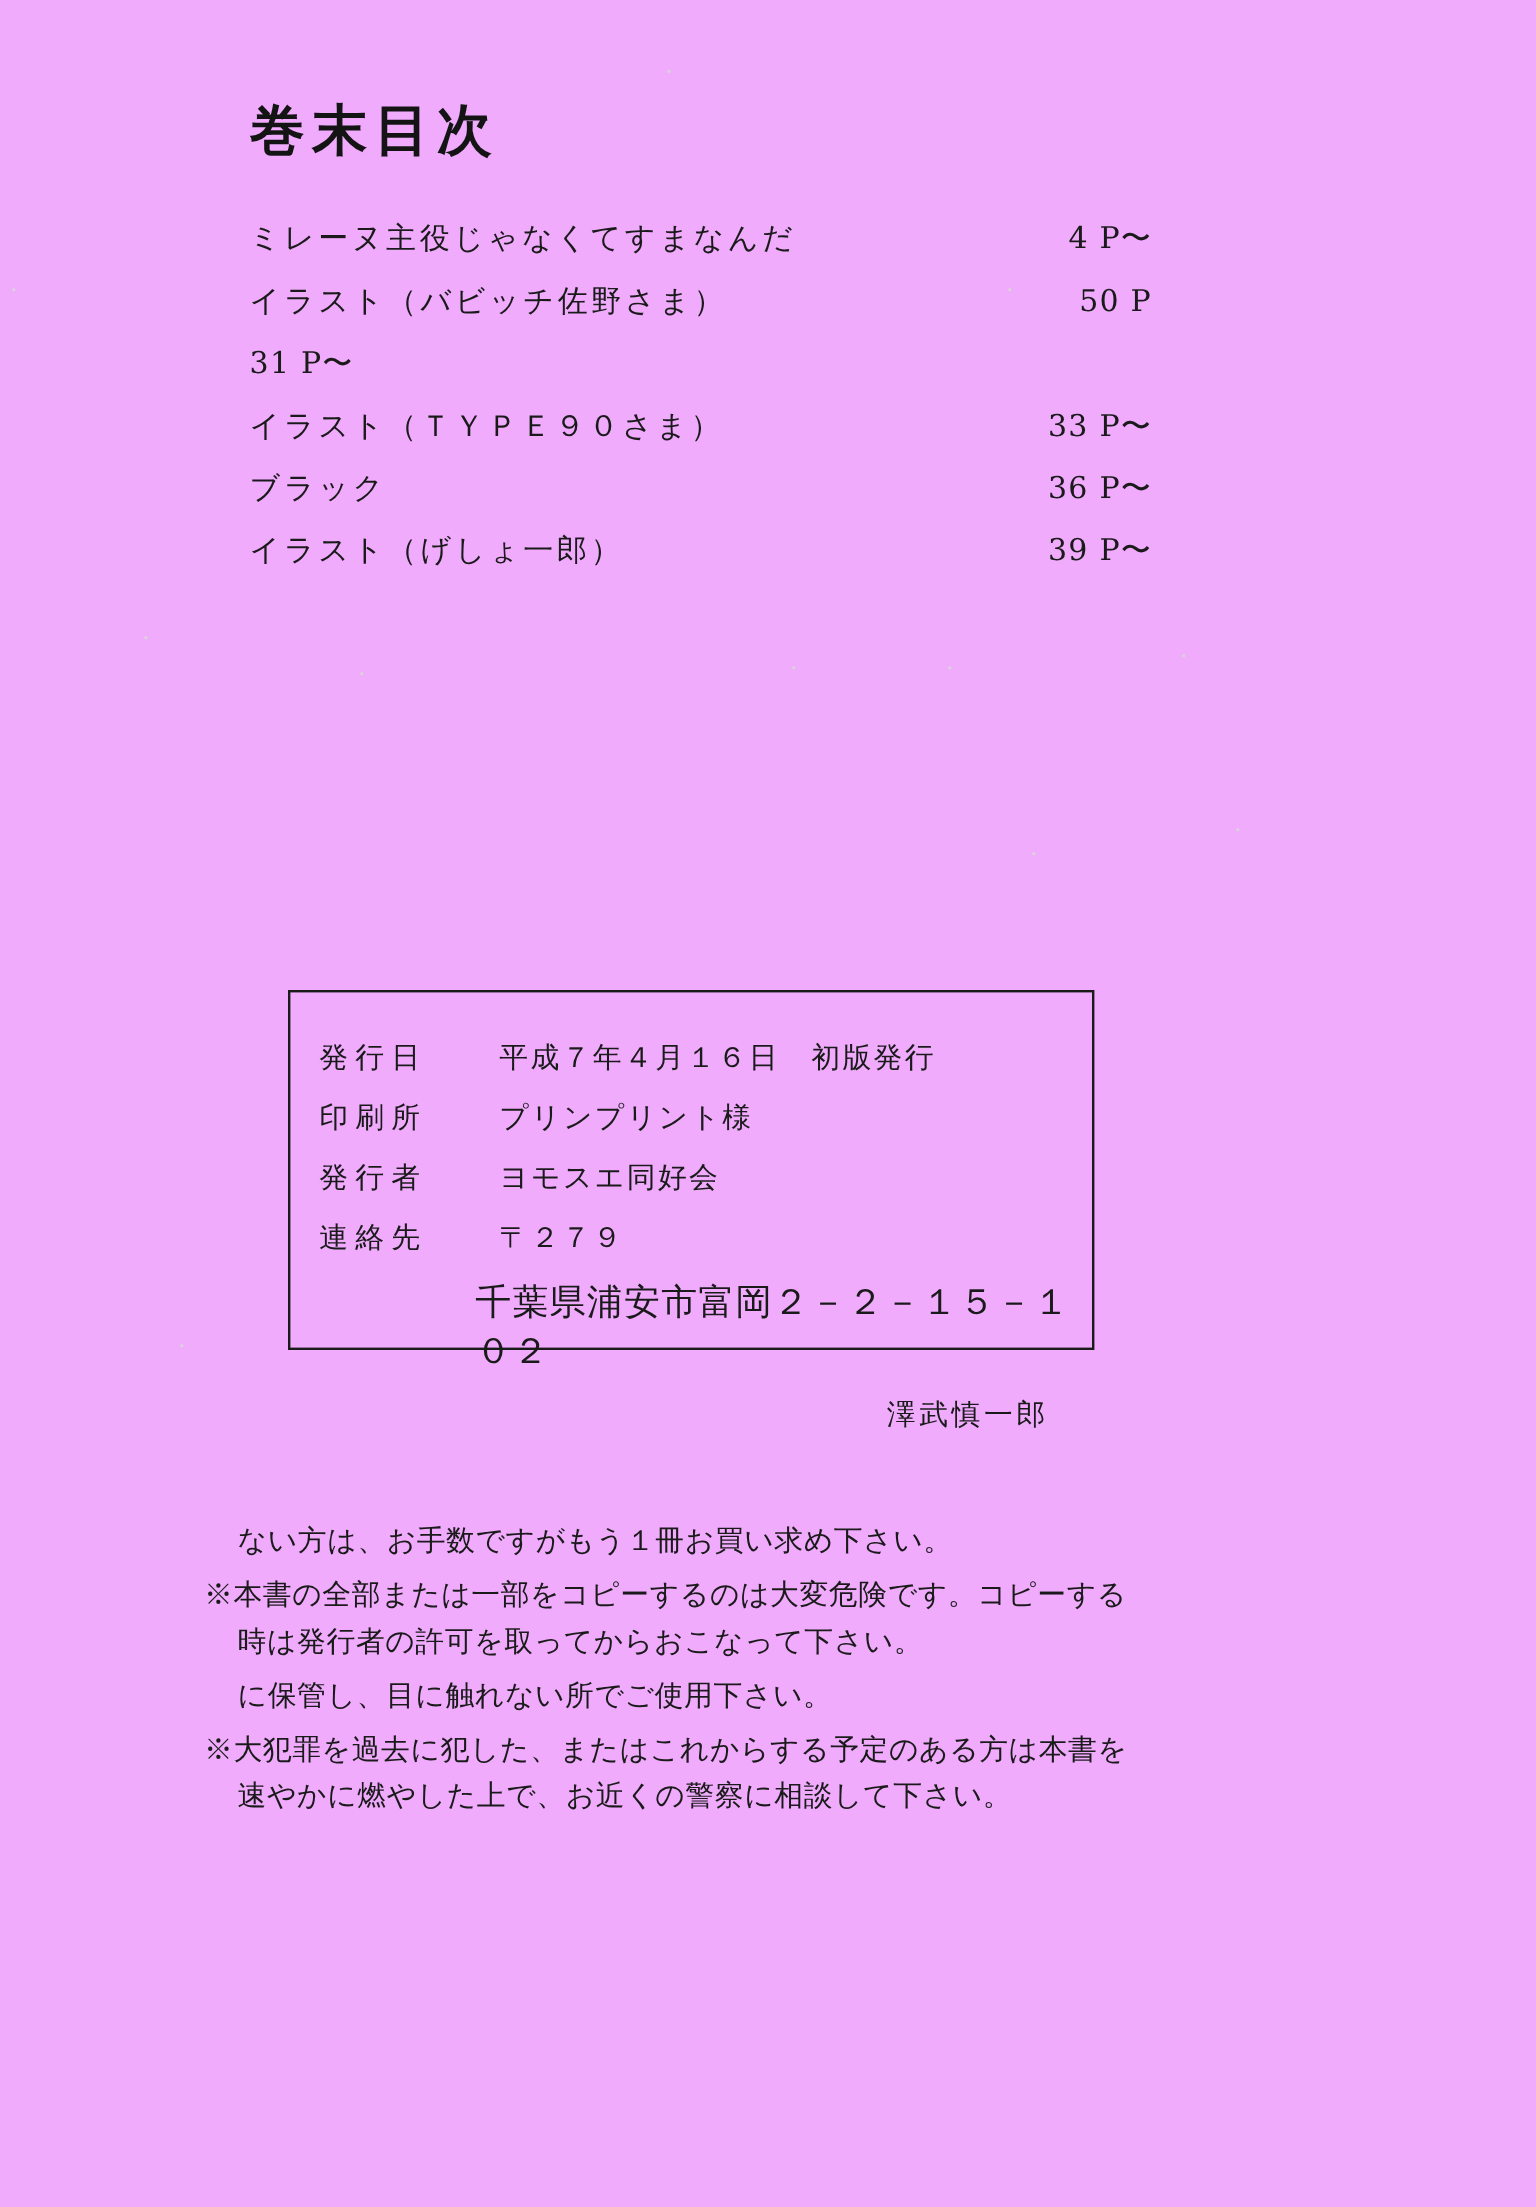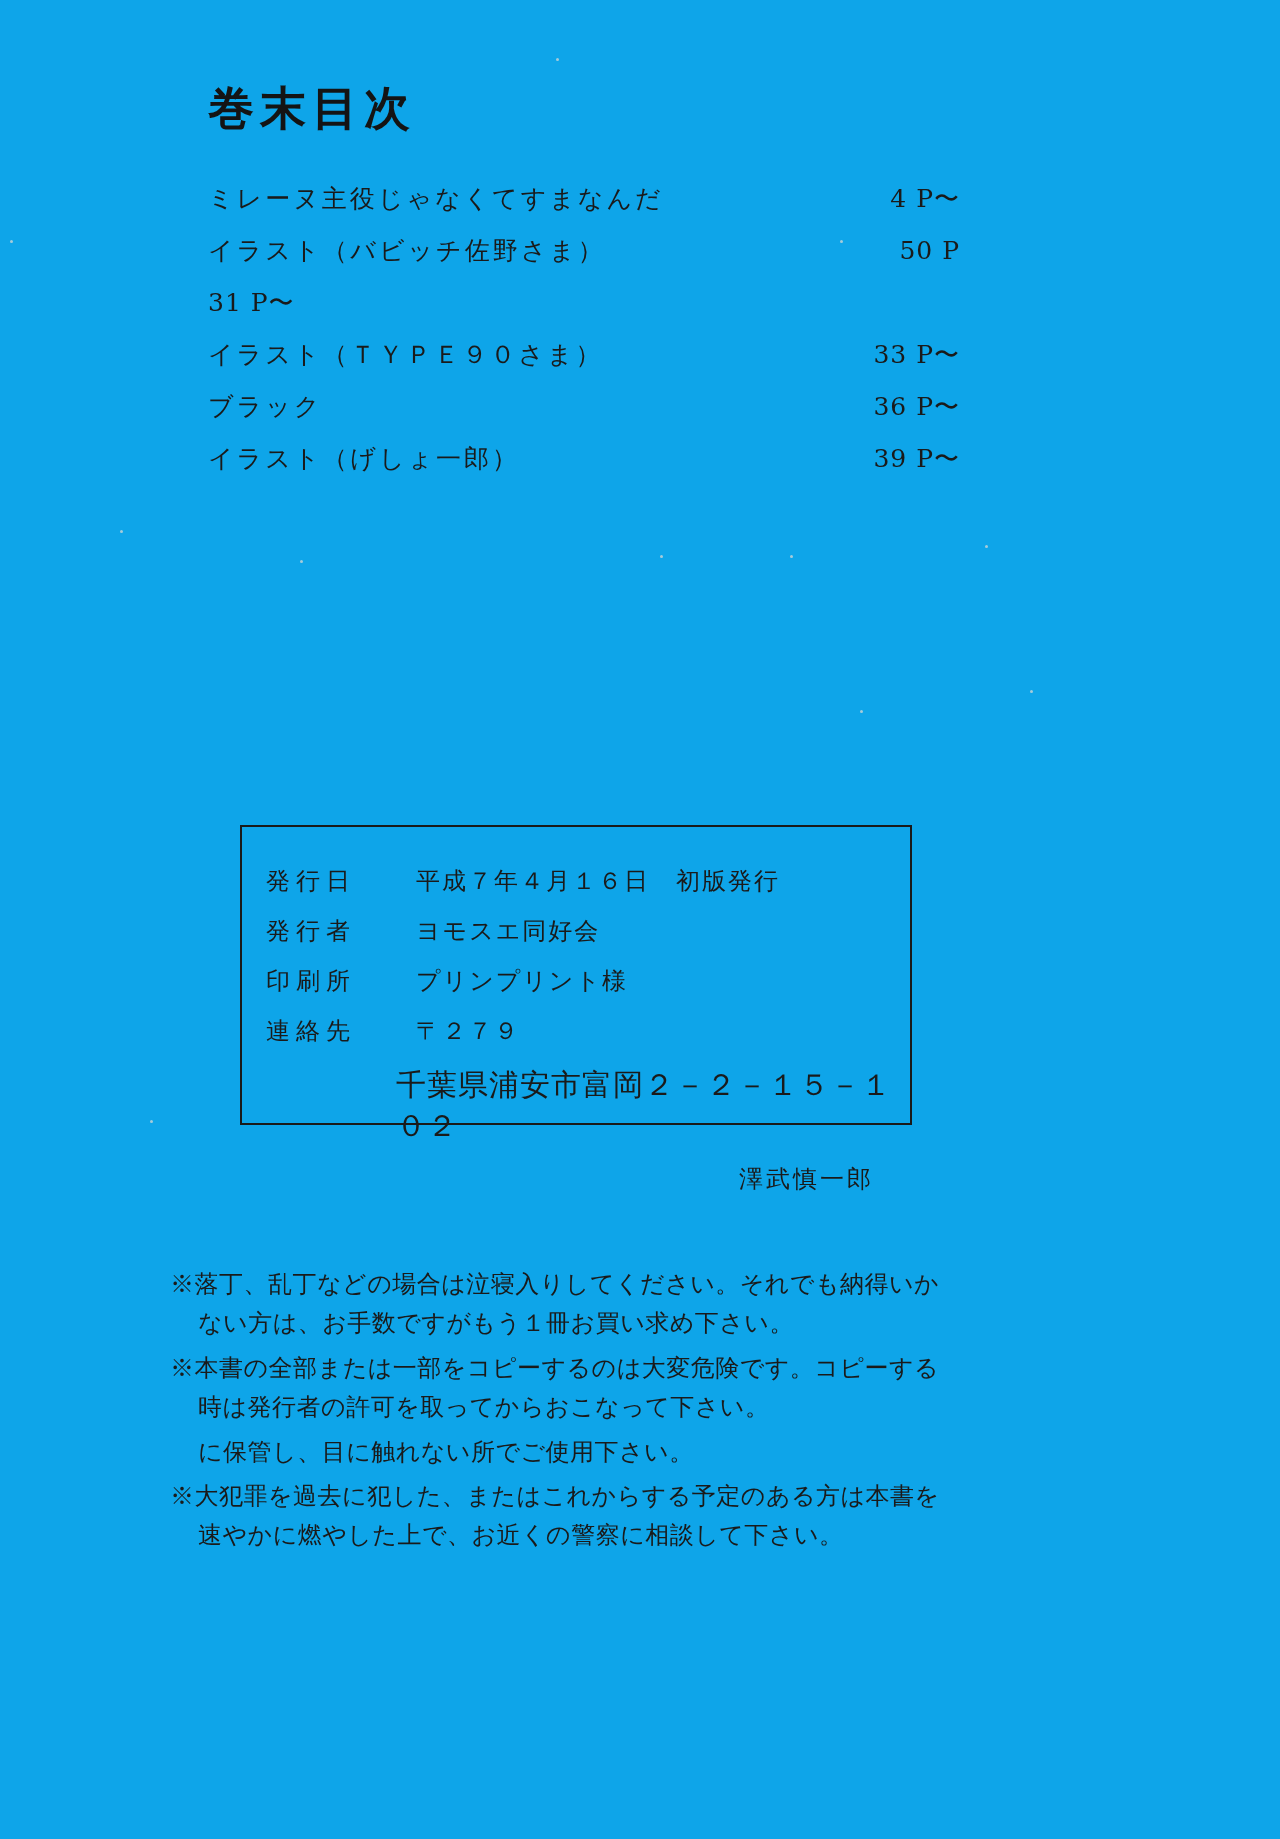--- a/index.html
+++ b/index.html
@@ -4,21 +4,21 @@
 <style>
   html, body {
     margin: 0;
     padding: 0;
     background: #ffffff;
   }
   .page {
     position: relative;
     width: 1280px;
     height: 1839px;
-    background: #0ea5e9;
+    background: #f0abfc;
     font-family: "DejaVu Serif", "Liberation Serif", serif;
     color: #1a1a1a;
     overflow: hidden;
   }
 
   
   .speckle {
     position: absolute;
     width: 3px;
     height: 3px;
@@ -183,44 +183,43 @@
 
   <div class="colophon">
     <div class="colo-inner">
 
       <div class="colo-row">
         <div class="colo-key">発行日</div>
         <div class="colo-val">平成７年４月１６日　初版発行</div>
       </div>
 
       <div class="colo-row">
+        <div class="colo-key">印刷所</div>
+        <div class="colo-val">プリンプリント様</div>
+      </div>
+
+      <div class="colo-row">
         <div class="colo-key">発行者</div>
         <div class="colo-val">ヨモスエ同好会</div>
       </div>
 
       <div class="colo-row">
-        <div class="colo-key">印刷所</div>
-        <div class="colo-val">プリンプリント様</div>
-      </div>
-
-      <div class="colo-row">
         <div class="colo-key">連絡先</div>
         <div class="colo-val">〒２７９</div>
       </div>
 
       <div class="colo-address">千葉県浦安市富岡２－２－１５－１０２</div>
       <div class="colo-name">澤武慎一郎</div>
 
     </div>
   </div>
 
   <div class="notes">
 
     <div class="note">
-      <span>※落丁、乱丁などの場合は泣寝入りしてください。それでも納得いか</span>
       <span class="cont">ない方は、お手数ですがもう１冊お買い求め下さい。</span>
     </div>
 
     <div class="note">
       <span>※本書の全部または一部をコピーするのは大変危険です。コピーする</span>
       <span class="cont">時は発行者の許可を取ってからおこなって下さい。</span>
     </div>
 
     <div class="note">
       <span class="cont">に保管し、目に触れない所でご使用下さい。</span>

